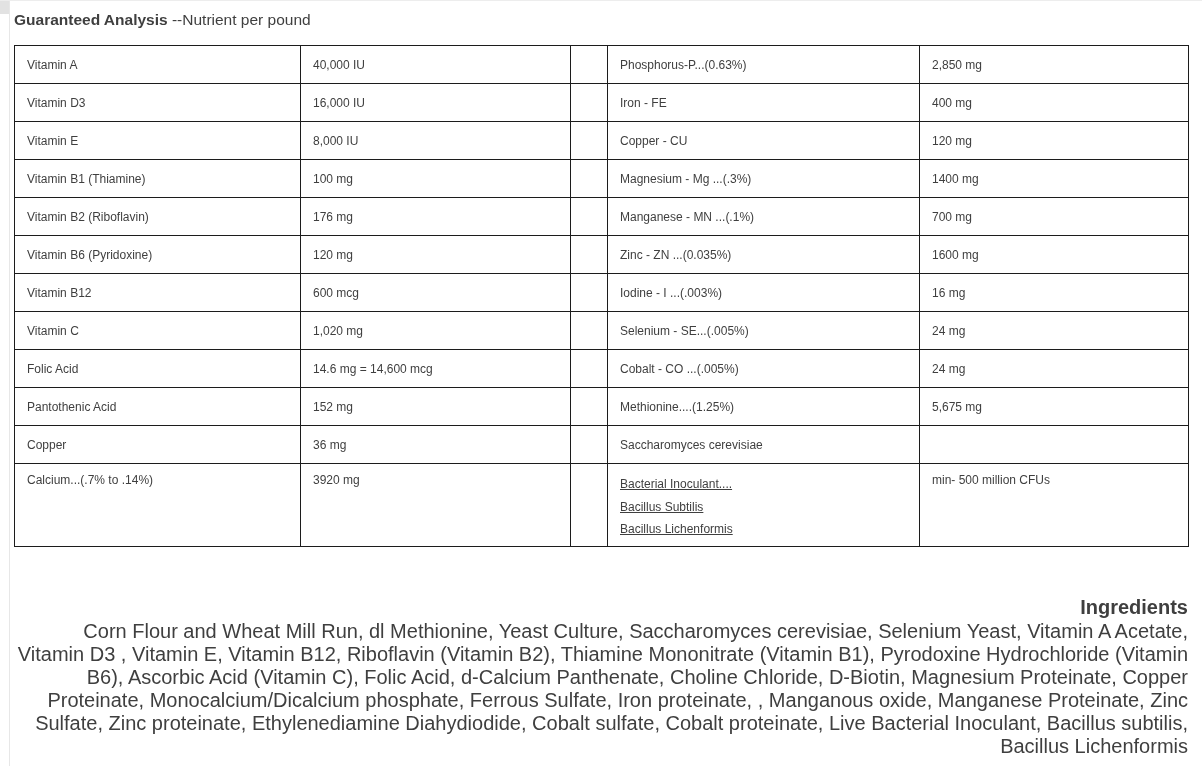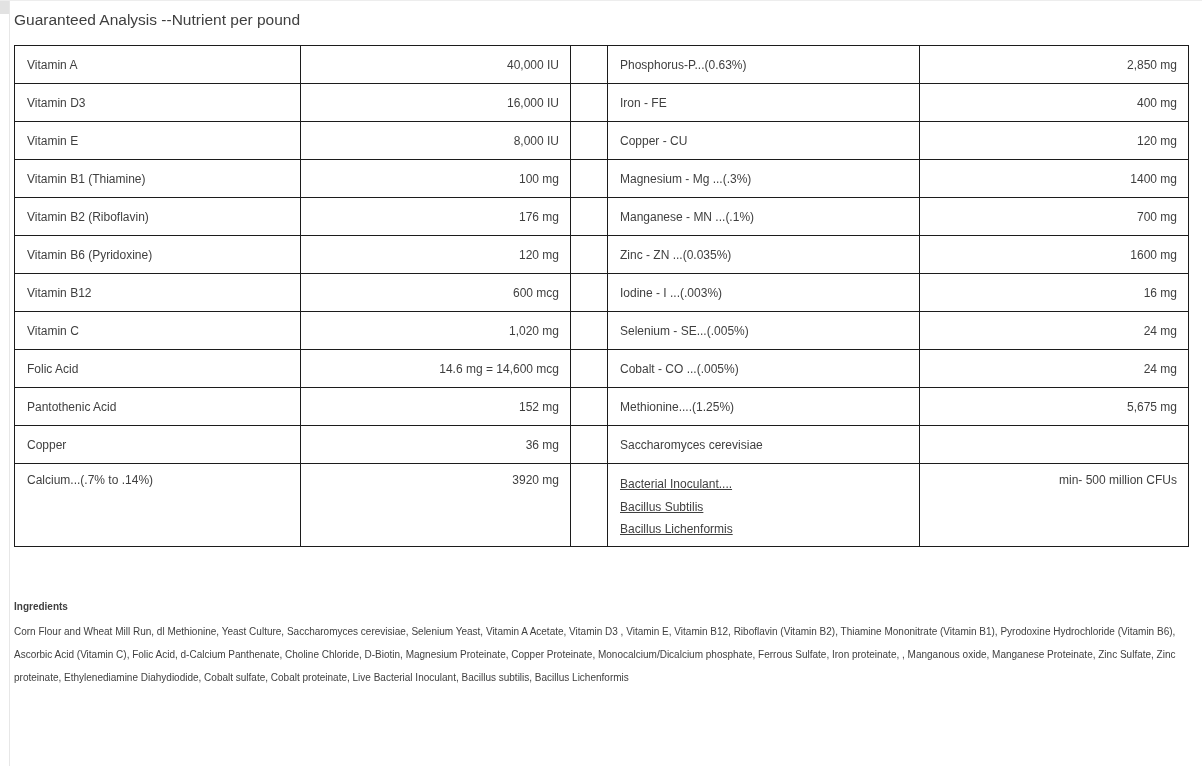--- a/index.html
+++ b/index.html
@@ -36,53 +36,53 @@
     position: absolute;
     left: 14px; top: 10px;
     width: 1174px;
   }
   .heading {
     font-size: 15.5px;
     line-height: 20px;
     margin: 0 0 15px 0;
     white-space: pre-wrap;
   }
-  .heading .b { font-weight: 400; }
+  .heading .b { font-weight: 700; }
   .heading .i { }
 
   table.ga {
     border-collapse: collapse;
     table-layout: fixed;
     width: 1174px;
     font-size: 12px;
   }
   table.ga td {
     border: 1px solid #1c1c1c;
     height: 38px;
     padding: 2px 10px 2px 12px;
     vertical-align: middle;
     overflow: hidden;
     white-space: nowrap;
   }
   table.ga td.val {
-    text-align: right;
     padding-right: 11px;
   }
   table.ga td.spacer { padding: 0; }
   table.ga tr.tall td {
     height: 83px;
     vertical-align: top;
     padding-top: 9px;
   }
   table.ga .mline div { line-height: 22.5px; text-decoration: underline; }
 
   .ingredients {
     margin-top: 50px;
     width: 1174px;
-    font-size: 10px;
+    font-size: 20px;
+    text-align: right;
   }
   .ing-heading {
     font-weight: 700;
     line-height: 20px;
     margin-bottom: 3px;
   }
   .ing-text {
     line-height: 23px;
   }
 </style>

